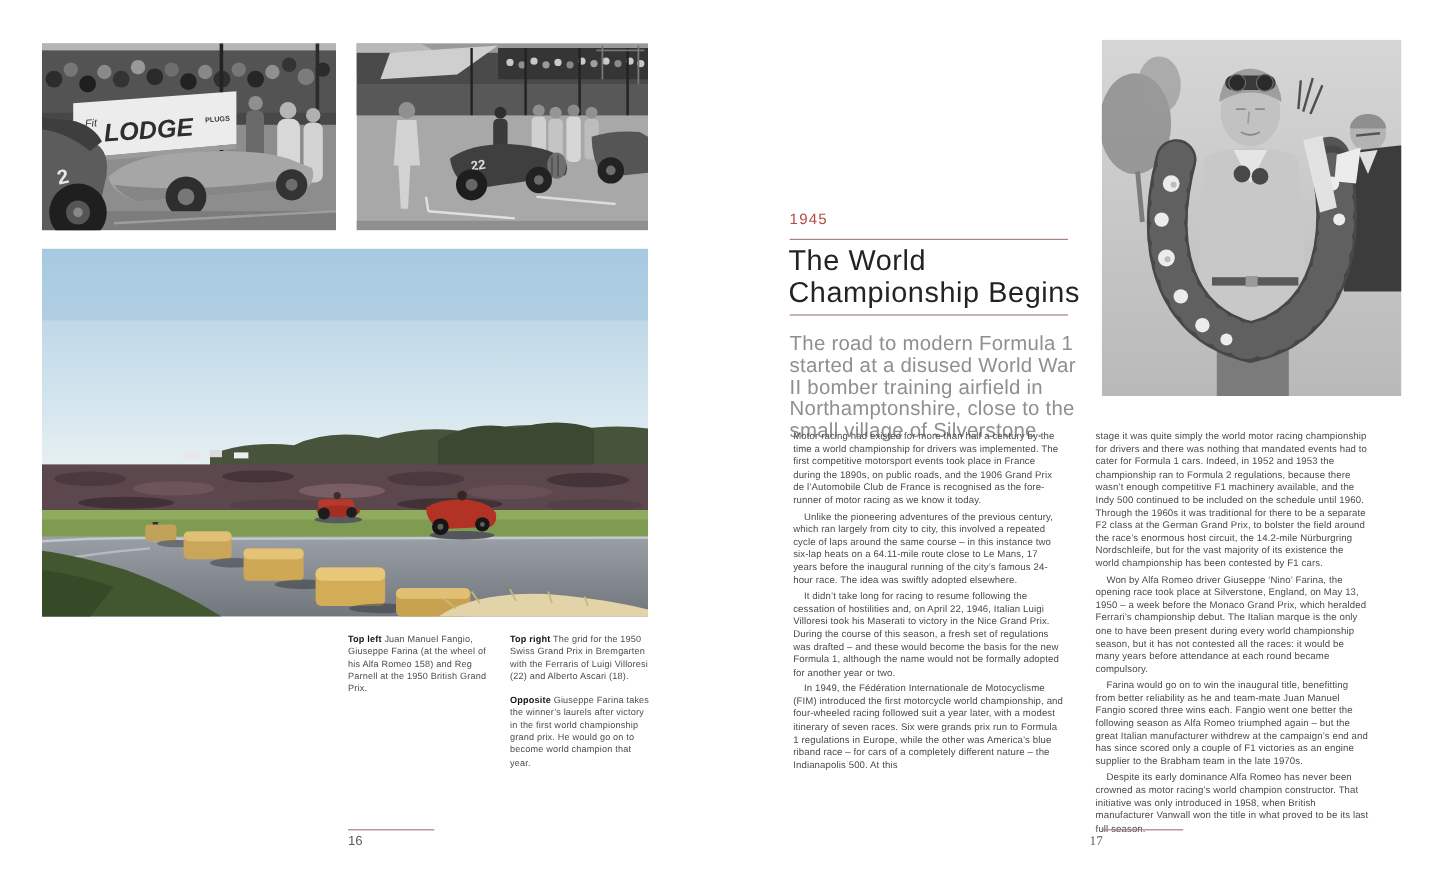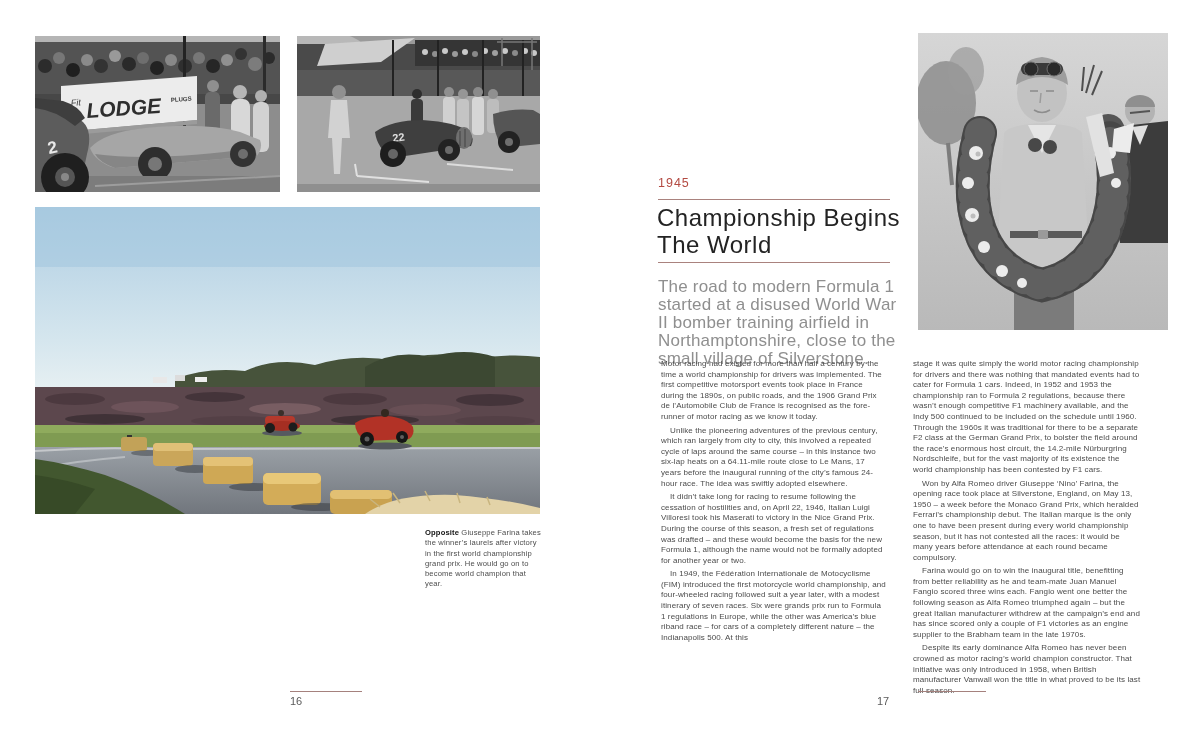--- a/index.html
+++ b/index.html
@@ -32,21 +32,21 @@
 
   .bodycol{position:absolute;top:356px;font-size:8px;line-height:10.6px;
            color:#4b4b4b;letter-spacing:0.1px;}
   #col1{left:658px;width:232px;}
   #col2{left:910px;width:234px;}
   .bodycol p{margin:3px;}
   .bodycol p + p{text-indent:9px;}
 
   .pagenum{position:absolute;font-size:11px;color:#5a5a5a;}
   #pn16{left:290px;top:695px;}
-  #pn17{left:877px;top:695px;}
+  #pn17{left:908px;top:695px;font-family:Liberation Serif, serif;}
   #pn16-rule{left:290px;top:691px;width:72px;background:#a5817d;}
   #pn17-rule{left:918px;top:691px;width:68px;background:#a5817d;}
 </style>
 </head>
 <body>
 
 <div class="spread">
 
   <div class="ph" id="photo-pits">
     <svg viewBox="0 0 245 156" preserveAspectRatio="none">
@@ -248,33 +248,35 @@
         <ellipse cx="284" cy="300" rx="28" ry="4" fill="#383c42" opacity=".55"></ellipse>
         <rect x="295" y="283" width="62" height="24" rx="5" fill="#c9a250"></rect>
         <rect x="295" y="283" width="62" height="9" rx="5" fill="#e2c073"></rect>
         <path d="M330 307 Q360 286 420 288 Q470 292 505 301 L505 307 Z" fill="#e3d3a8"></path>
         <path d="M345 300 L335 292 M365 296 L358 286 M395 294 L390 284 M425 296 L422 286 M455 298 L452 290" stroke="#c9b57f" stroke-width="1.5"></path>
       </g>
     </svg>
   </div>
 
   <div class="captioncol" id="cap-col1">
+    <p class="cap"><b>Top left</b><span> Juan Manuel Fangio, Giuseppe Farina (at the wheel of his Alfa Romeo 158) and Reg Parnell at the 1950 British Grand Prix.</span></p>
   </div>
   <div class="captioncol" id="cap-col2">
+    <p class="cap"><b>Top right</b><span> The grid for the 1950 Swiss Grand Prix in Bremgarten with the Ferraris of Luigi Villoresi (22) and Alberto Ascari (18).</span></p>
     <p class="cap"><b>Opposite</b><span> Giuseppe Farina takes the winner’s laurels after victory in the first world championship grand prix. He would go on to become world champion that year.</span></p>
   </div>
 
   <div class="rule" id="pn16-rule"></div>
   <div class="pagenum" id="pn16">16</div>
 
   <div class="year">1945</div>
   <div class="rule" id="rule-title-top"></div>
   <div class="title">
+    <span>The World</span>
     <span>Championship Begins</span>
-    <span>The World</span>
   </div>
   <div class="rule" id="rule-title-bottom"></div>
   <div class="intro">The road to modern Formula 1 started at a disused World War II bomber training airfield in Northamptonshire, close to the small village of Silverstone.</div>
 
   <div class="bodycol" id="col1">
     <p>Motor racing had existed for more than half a century by the time a world championship for drivers was implemented. The first competitive motorsport events took place in France during the 1890s, on public roads, and the 1906 Grand Prix de l’Automobile Club de France is recognised as the fore-runner of motor racing as we know it today.</p>
     <p>Unlike the pioneering adventures of the previous century, which ran largely from city to city, this involved a repeated cycle of laps around the same course – in this instance two six-lap heats on a 64.11-mile route close to Le Mans, 17 years before the inaugural running of the city’s famous 24-hour race. The idea was swiftly adopted elsewhere.</p>
     <p>It didn’t take long for racing to resume following the cessation of hostilities and, on April 22, 1946, Italian Luigi Villoresi took his Maserati to victory in the Nice Grand Prix. During the course of this season, a fresh set of regulations was drafted – and these would become the basis for the new Formula 1, although the name would not be formally adopted for another year or two.</p>
     <p>In 1949, the Fédération Internationale de Motocyclisme (FIM) introduced the first motorcycle world championship, and four-wheeled racing followed suit a year later, with a modest itinerary of seven races. Six were grands prix run to Formula 1 regulations in Europe, while the other was America’s blue riband race – for cars of a completely different nature – the Indianapolis 500. At this</p>
   </div>

